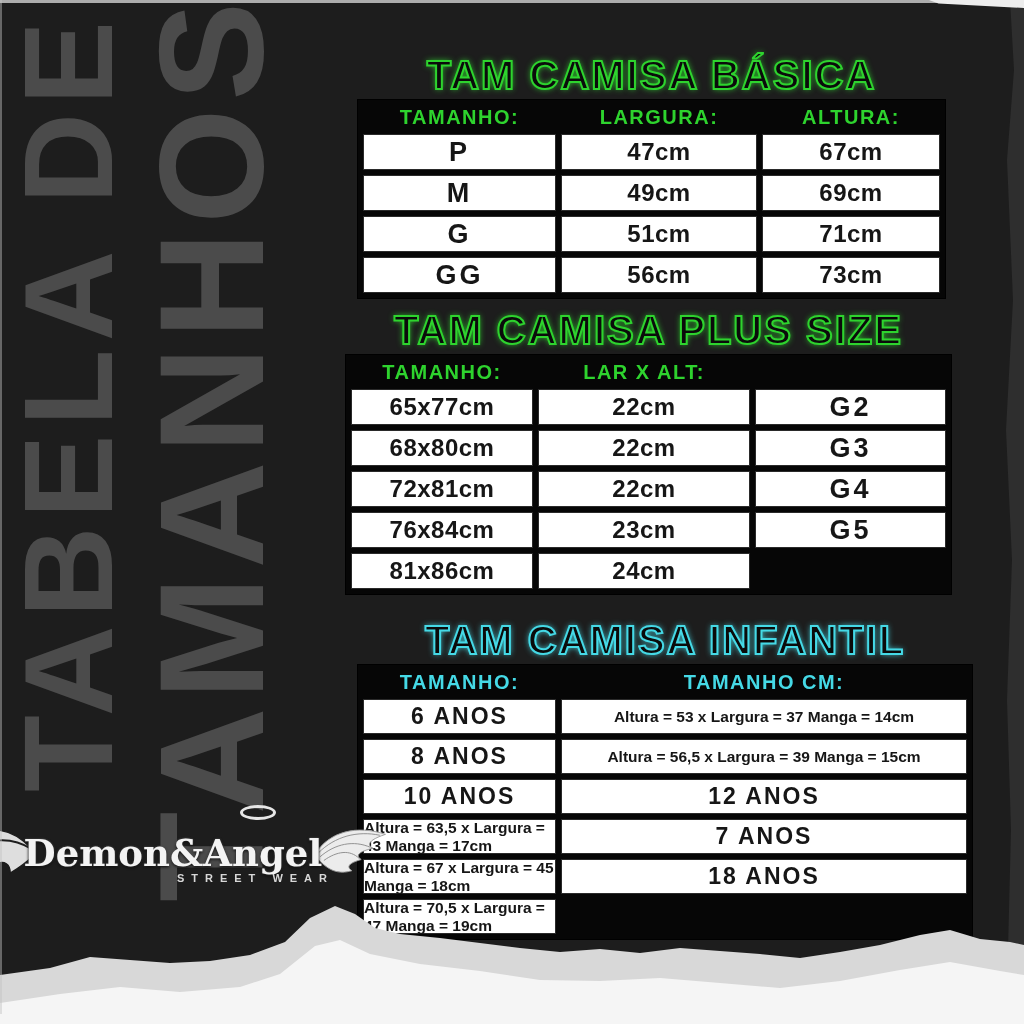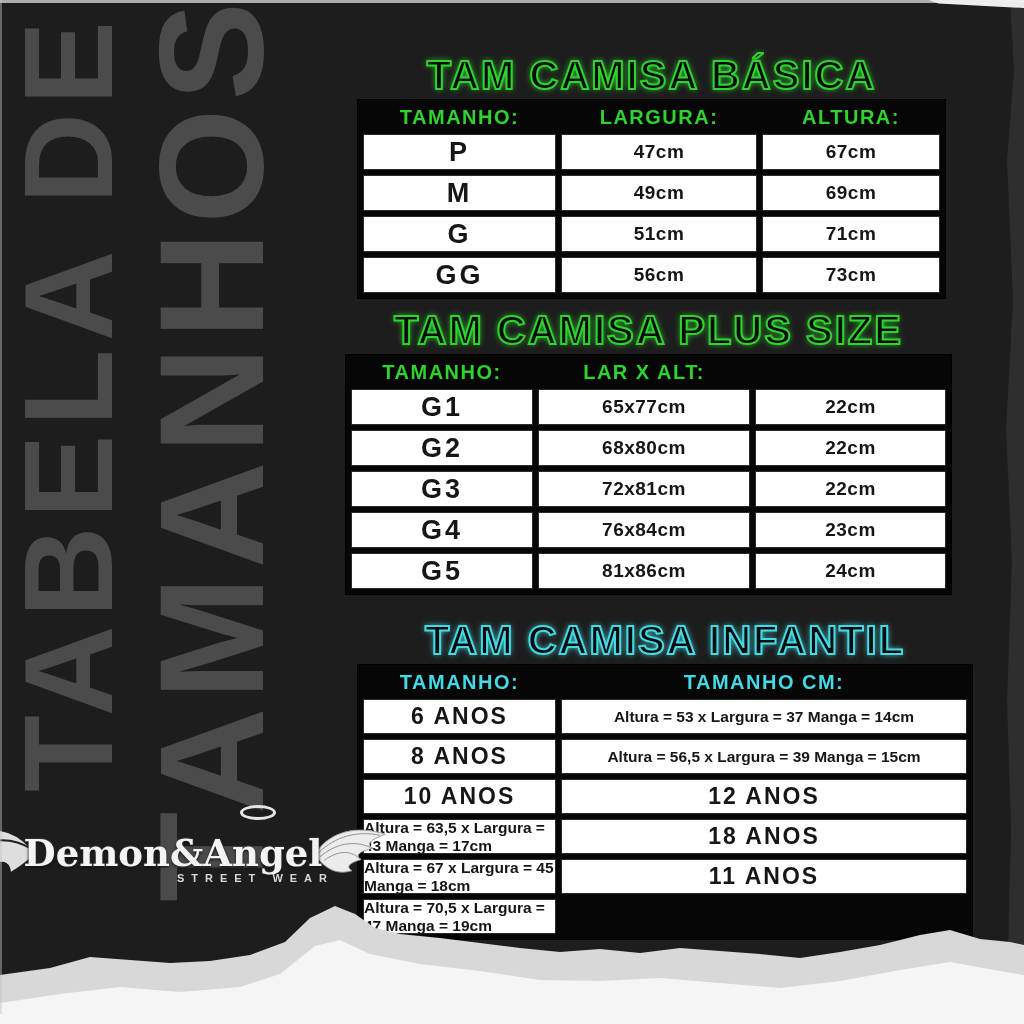--- a/index.html
+++ b/index.html
@@ -21,21 +21,21 @@
        text-shadow:0 0 6px var(--accent,#2ed32e);}
   .grid-wrap{background:#060606;padding:5px;box-sizing:border-box;width:var(--w);
              box-shadow:0 0 0 1px #000;}
   .thead{display:grid;grid-template-columns:var(--cols);gap:5px;height:24px;margin-bottom:5px;}
   .th{display:flex;align-items:center;justify-content:center;font-size:20px;font-weight:900;
       letter-spacing:1.5px;color:var(--accent,#2ed32e);text-align:center;}
   .tbody{display:grid;grid-template-columns:var(--cols);grid-auto-rows:var(--rh);gap:5px;}
   .td{background:#ffffff;color:#161616;display:flex;align-items:center;justify-content:center;
       border:1px solid #2a2a2a;box-sizing:border-box;}
   .td.size{font-weight:900;font-size:27px;letter-spacing:3px;}
-  .td.val{font-weight:700;font-size:19px;letter-spacing:0.5px;}
+  .td.val{font-weight:700;font-size:24px;letter-spacing:0.5px;}
   section[data-table="2"] .td.size{font-size:23px;letter-spacing:2px;}
   section[data-table="2"] .td.val{font-size:15.5px;font-weight:700;letter-spacing:0;}
 
   
   .logo{position:absolute;left:24px;top:814px;width:310px;height:78px;z-index:5;
         display:flex;align-items:center;justify-content:center;}
   .brand{position:relative;font-family:"DejaVu Serif",serif;font-weight:bold;
          font-size:37px;color:#f3f3f3;text-shadow:0 1px 3px #000,0 0 2px #777;
          margin:0 -10px;white-space:nowrap;z-index:2;}
   .halo{position:absolute;top:-9px;right:58px;width:30px;height:9px;border:3px solid #e6e6e6;
@@ -86,21 +86,20 @@
   </section>
 
   <section class="tbl" data-table="1" style="left: 346px; top: 307px; --w: 605px; --cols: 182px 212px 191px; --rh: 36px; --accent: #2ed32e;">
     <div class="ttl">TAM CAMISA PLUS SIZE</div>
     <div class="grid-wrap">
       <div class="thead">
           <div class="th">TAMANHO:</div>
           <div class="th">LAR X ALT:</div>
         </div>
       <div class="tbody">
-          <div class="td size">G1</div>
           <div class="td val">65x77cm</div>
           <div class="td val">22cm</div>
           <div class="td size">G2</div>
           <div class="td val">68x80cm</div>
           <div class="td val">22cm</div>
           <div class="td size">G3</div>
           <div class="td val">72x81cm</div>
           <div class="td val">22cm</div>
           <div class="td size">G4</div>
           <div class="td val">76x84cm</div>
@@ -120,23 +119,23 @@
           <div class="th">TAMANHO CM:</div>
         </div>
       <div class="tbody">
           <div class="td size">6 ANOS</div>
           <div class="td val">Altura = 53 x Largura = 37 Manga = 14cm</div>
           <div class="td size">8 ANOS</div>
           <div class="td val">Altura = 56,5 x Largura = 39 Manga = 15cm</div>
           <div class="td size">10 ANOS</div>
           <div class="td size">12 ANOS</div>
           <div class="td val">Altura = 63,5 x Largura = 43 Manga = 17cm</div>
+          <div class="td size">7 ANOS</div>
+          <div class="td val">Altura = 67 x Largura = 45 Manga = 18cm</div>
           <div class="td size">18 ANOS</div>
-          <div class="td val">Altura = 67 x Largura = 45 Manga = 18cm</div>
-          <div class="td size">11 ANOS</div>
           <div class="td val">Altura = 70,5 x Largura = 47 Manga = 19cm</div>
         </div>
     </div>
   </section>
 
   <div class="logo">
     <svg class="wing" width="64" height="56" viewBox="0 0 70 60">
       <path d="M68 26 C48 4 26 0 3 10 C15 14 19 21 12 30 C25 27 31 31 28 42 C38 38 44 42 44 52 C52 47 60 42 68 34 Z" fill="#dedede" stroke="#1d1d1d" stroke-width="1.5"></path>
       <path d="M68 26 C52 16 36 14 20 18" fill="none" stroke="#1d1d1d" stroke-width="2"></path>
     </svg>

